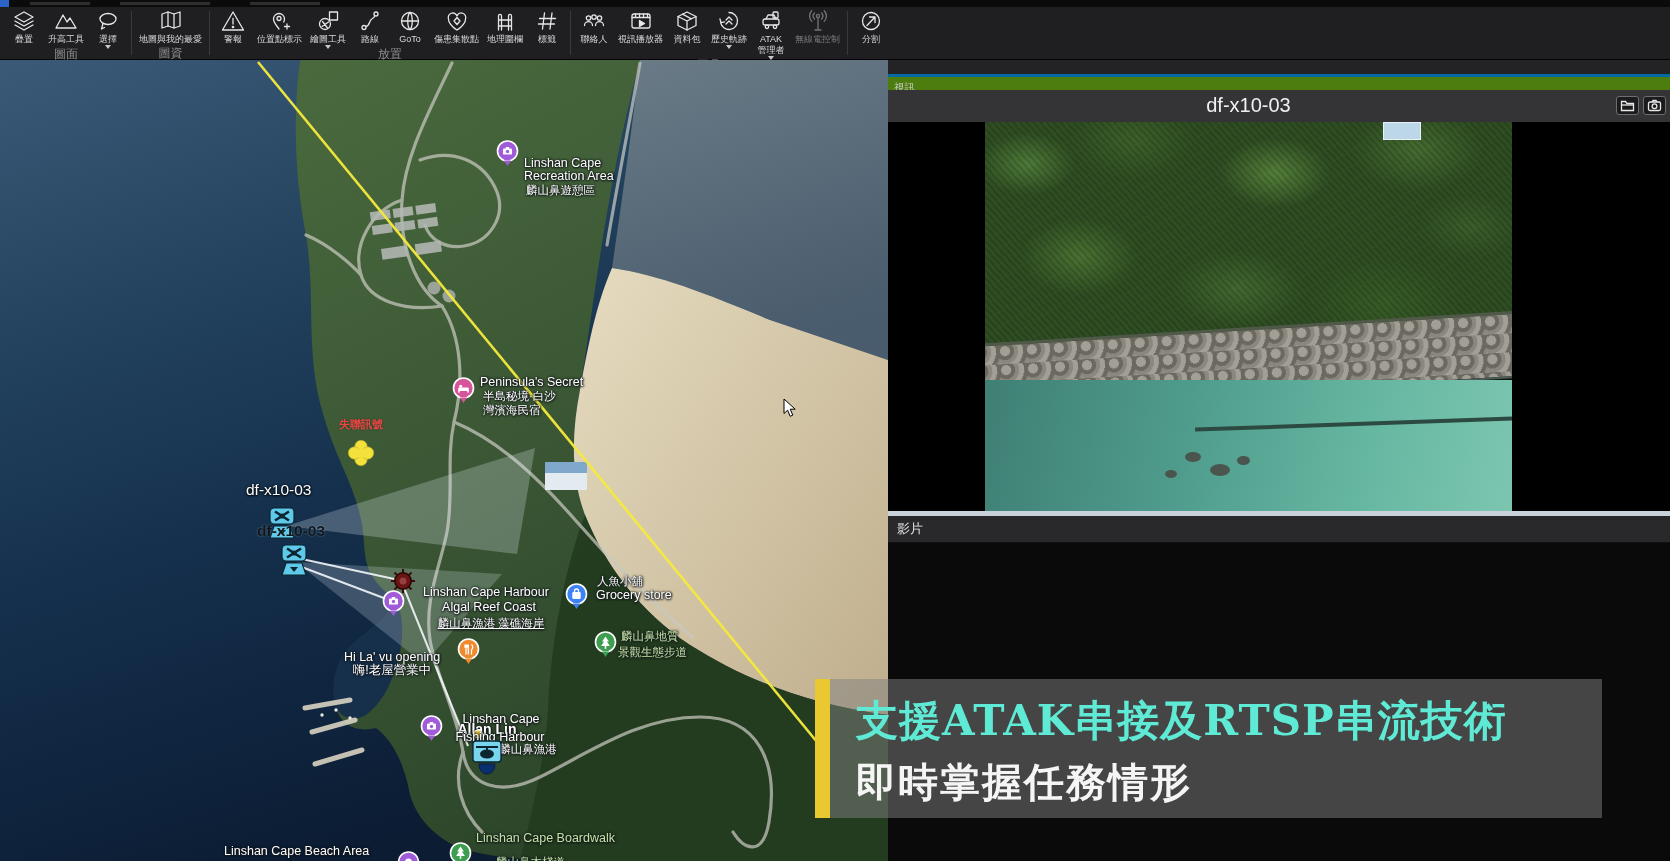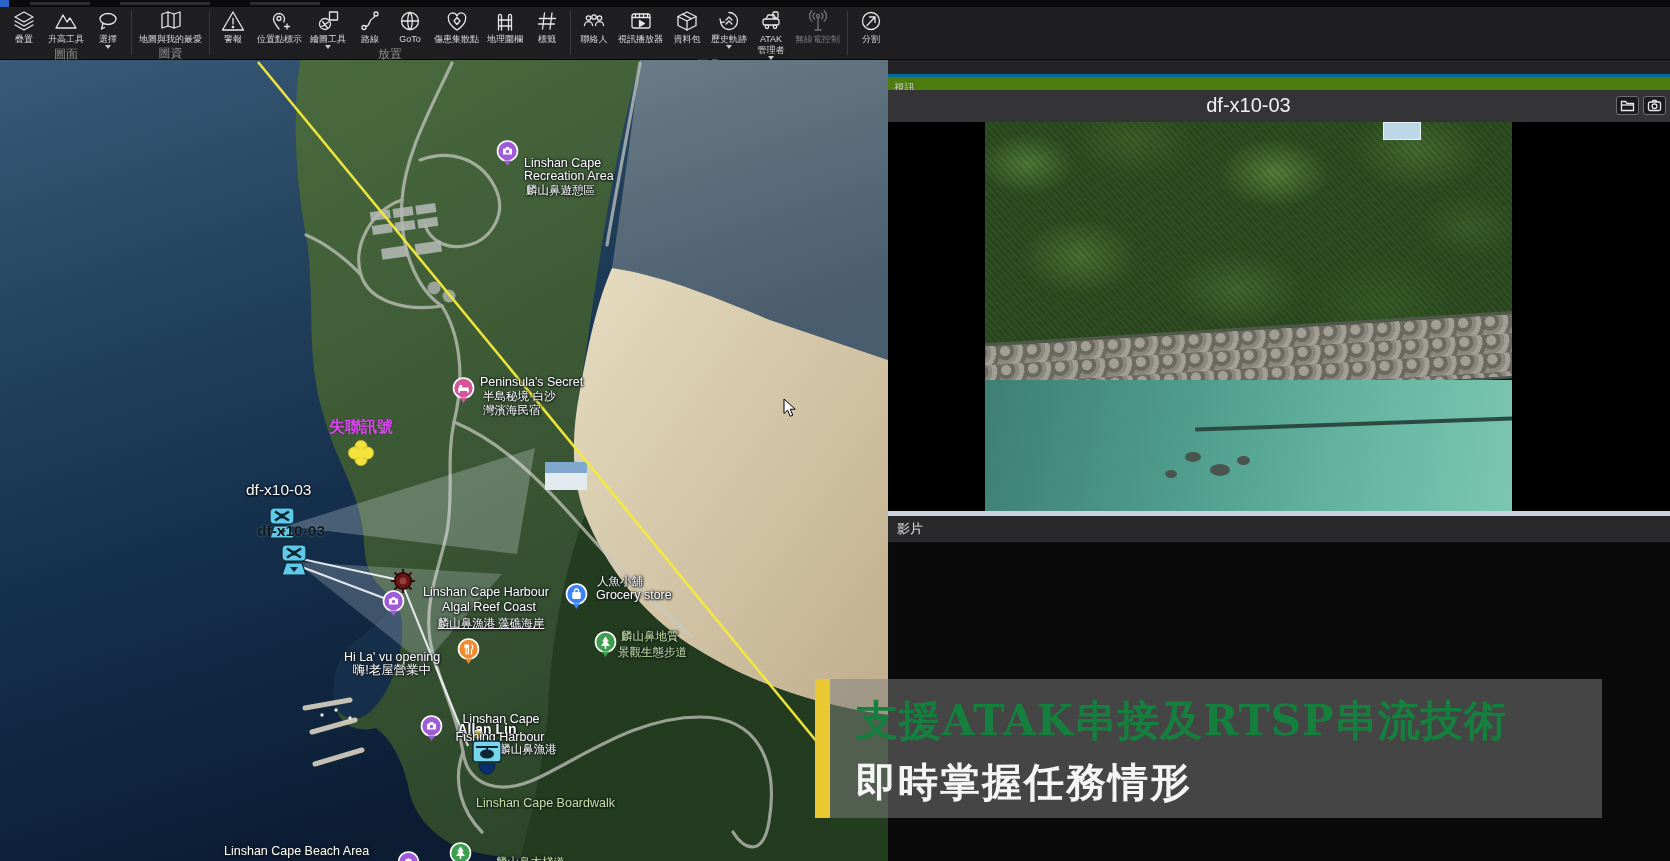--- a/index.html
+++ b/index.html
@@ -28,21 +28,21 @@
   .ticon{stroke:#e6e6e6;fill:none;stroke-width:1.3;stroke-linejoin:round;stroke-linecap:round;}
 
   
   .map{position:absolute;left:0;top:60px;width:888px;height:801px;overflow:hidden;background:#122740;}
   .map svg.base,.map svg.ovl{position:absolute;left:0;top:0;}
   .ml{position:absolute;font-size:12.5px;font-weight:500;color:#fff;white-space:nowrap;line-height:1.1;
       text-shadow:0 0 3px #15181c,0 1px 2px #15181c,1px 0 2px #15181c;}
   .ml.cn{font-size:11.5px;}
   .ml.green{color:#c3e3a4;}
   .ml.ctr{transform:translateX(-50%);}
-  .ml.lost{color:#d946ef;font-weight:700;font-size:16px;text-shadow:0 0 2px rgba(0,0,0,.4);}
+  .ml.lost{color:#ef4444;font-weight:700;font-size:11px;text-shadow:0 0 2px rgba(0,0,0,.4);}
   .ml.df{font-size:15.5px;color:#fdfdfd;text-shadow:0 0 3px #000,0 1px 2px #000;}
   .ml.dfdark{font-size:15.5px;color:#10181c;font-weight:700;text-shadow:0 0 2px rgba(190,225,240,.45);}
   .mk{position:absolute;}
   .cursor{position:absolute;left:783px;top:338px;z-index:40;}
 
   
   .rp{position:absolute;left:888px;top:60px;width:782px;height:801px;background:#0a0a0a;}
   .rp .strip0{position:absolute;left:0;top:0;width:782px;height:14px;background:#232325;}
   .rp .mini{position:absolute;left:0;top:14px;width:782px;height:16px;background:#4d7c0f;
             border-top:3px solid #0369a1;box-sizing:border-box;}
@@ -76,21 +76,21 @@
   .tarp{position:absolute;left:398px;top:0;width:36px;height:16px;background:#bcd8e8;border:1px solid #e8f2f8;}
   .vdivider{position:absolute;left:0;top:451px;width:782px;height:5px;background:#c9d2da;}
   .clips{position:absolute;left:0;top:456px;width:782px;height:26px;background:#29292b;border-bottom:1px solid #111;}
   .clips span{font-size:13px;color:#e4e4e4;margin-left:9px;line-height:25px;display:inline-block;}
 
   
   .sub{position:absolute;left:815px;top:679px;width:787px;height:139px;z-index:60;}
   .sub .bar{position:absolute;left:0;top:0;width:15px;height:139px;background:#e9c832;}
   .sub .box{position:absolute;left:15px;top:0;width:772px;height:139px;background:rgba(128,128,128,.5);}
   .sub .l1{position:absolute;left:41px;top:14px;font-family:"DejaVu Serif",serif;font-weight:700;
-           font-size:42px;color:#15803d;letter-spacing:1px;white-space:nowrap;}
+           font-size:42px;color:#5eead4;letter-spacing:1px;white-space:nowrap;}
   .sub .l2{position:absolute;left:41px;top:76px;font-family:"DejaVu Serif",serif;font-weight:700;
            font-size:40px;color:#f5f5f5;letter-spacing:2px;white-space:nowrap;}
 </style>
 </head>
 <body>
 
 <div class="screen">
 
   <div class="qat">
     <div class="appsq"></div>
@@ -516,21 +516,21 @@
           <circle cx="11.5" cy="11" r="3.5" fill="#fff"></circle>
         </svg>
     </div>
     <div class="mk" style="left:449px;top:782px;">
       <svg width="23" height="23" viewBox="0 0 23 23">
           <circle cx="11.5" cy="11" r="10" fill="#3d9e4f" stroke="#fff" stroke-width="1.6"></circle>
           <path d="M11.5 4.5l3.4 5h-2l3 4.6H7.1l3-4.6h-2z" fill="#fff"></path>
           <rect x="10.7" y="14" width="1.6" height="2.8" fill="#fff"></rect>
         </svg>
     </div>
-    <div class="ml green" style="left:476px;top:737px;">Linshan Cape Boardwalk</div>
+    <div class="ml green" style="left:476px;top:772px;">Linshan Cape Boardwalk</div>
     <div class="ml cn green" style="left:496px;top:796px;">麟山鼻木棧道</div>
 
     <div class="cursor">
       <svg width="14" height="20" viewBox="0 0 14 20">
           <polygon points="1,1 1,15.5 4.6,12.2 7.2,18.3 9.8,17.1 7.2,11.2 12.2,11.2" fill="#fff" stroke="#000" stroke-width="1"></polygon>
         </svg>
     </div>
   </div>
 
   <div class="rp">

